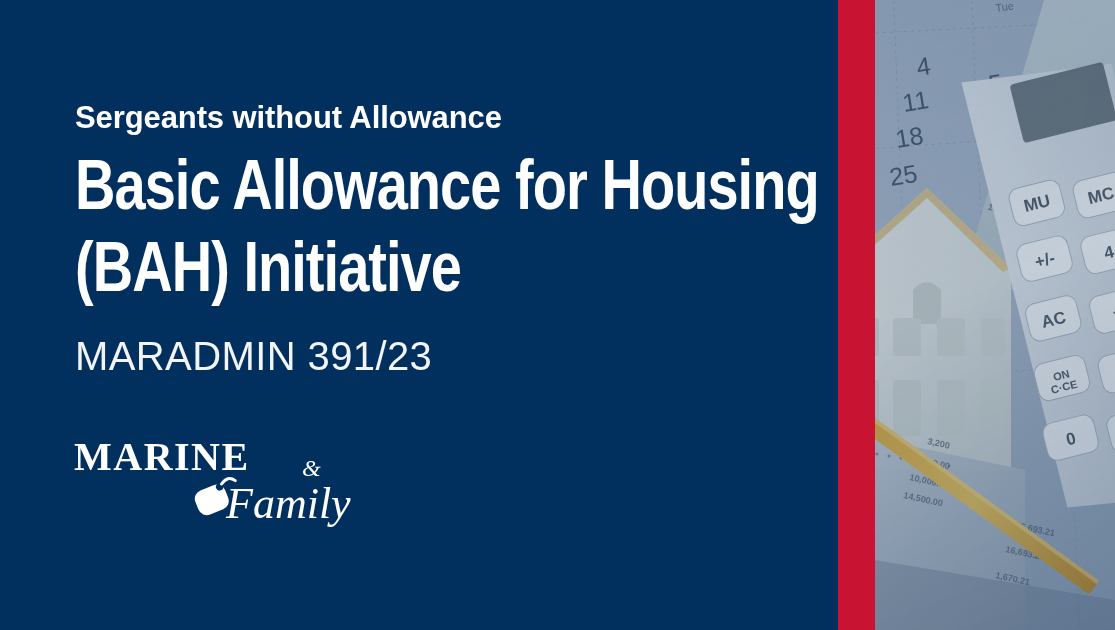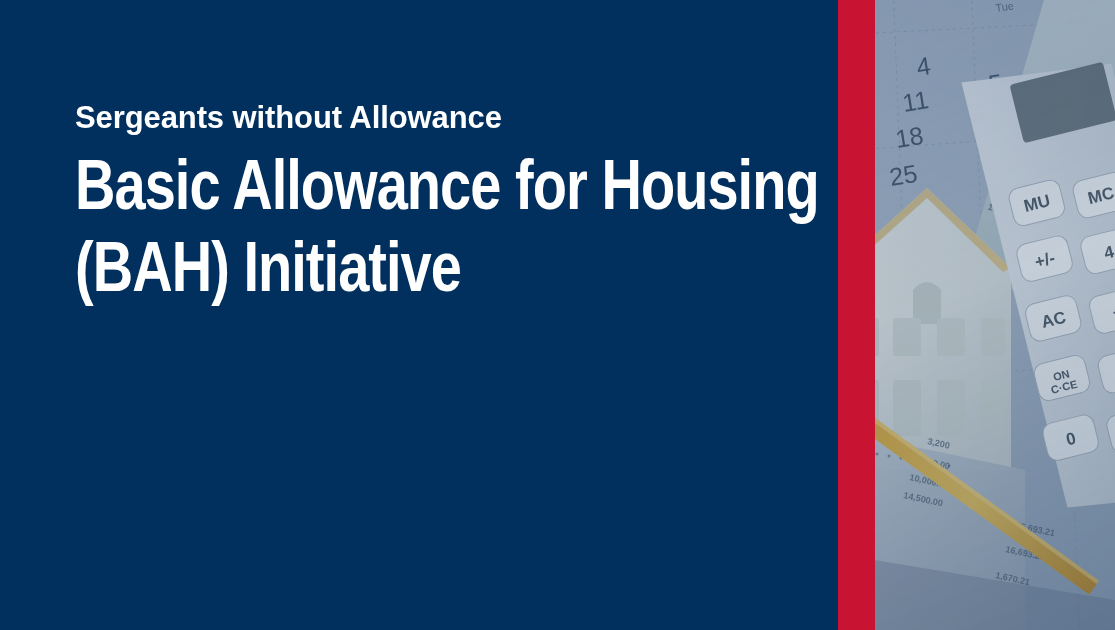--- a/index.html
+++ b/index.html
@@ -270,16 +270,30 @@
     </svg>
     <div class="photo-tint"></div>
   </div>
 
   <div class="text-block">
     <p class="eyebrow">Sergeants without Allowance</p>
     <h1 class="headline">
       <span class="hl-line">Basic Allowance for Housing</span>
       <span class="hl-line">(BAH) Initiative</span>
     </h1>
+    <p class="maradmin">MARADMIN 391/23</p>
   </div>
 
+  <div class="logo">
+    <svg width="330" height="90" viewBox="0 0 330 90">
+      <text x="0" y="32" font-family="Liberation Serif, serif" font-size="40" font-weight="bold" fill="#ffffff" letter-spacing="1.5">MARINE</text>
+      <text x="228" y="38" font-family="Liberation Serif, serif" font-size="24" font-style="italic" fill="#ffffff">&amp;</text>
+
+      <g transform="rotate(-22 140 62)">
+        <rect x="122" y="48" width="32" height="26" rx="9" fill="#ffffff"></rect>
+        <circle cx="150" cy="52" r="3.6" fill="#02305e"></circle>
+        <path d="M153 50 q9 -6 14 2" stroke="#ffffff" stroke-width="3" fill="none" stroke-linecap="round"></path>
+      </g>
+      <text x="152" y="80" font-family="Liberation Serif, serif" font-size="44" font-style="italic" fill="#ffffff">Family</text>
+    </svg>
+  </div>
 
 </div>
 
 </body></html>

